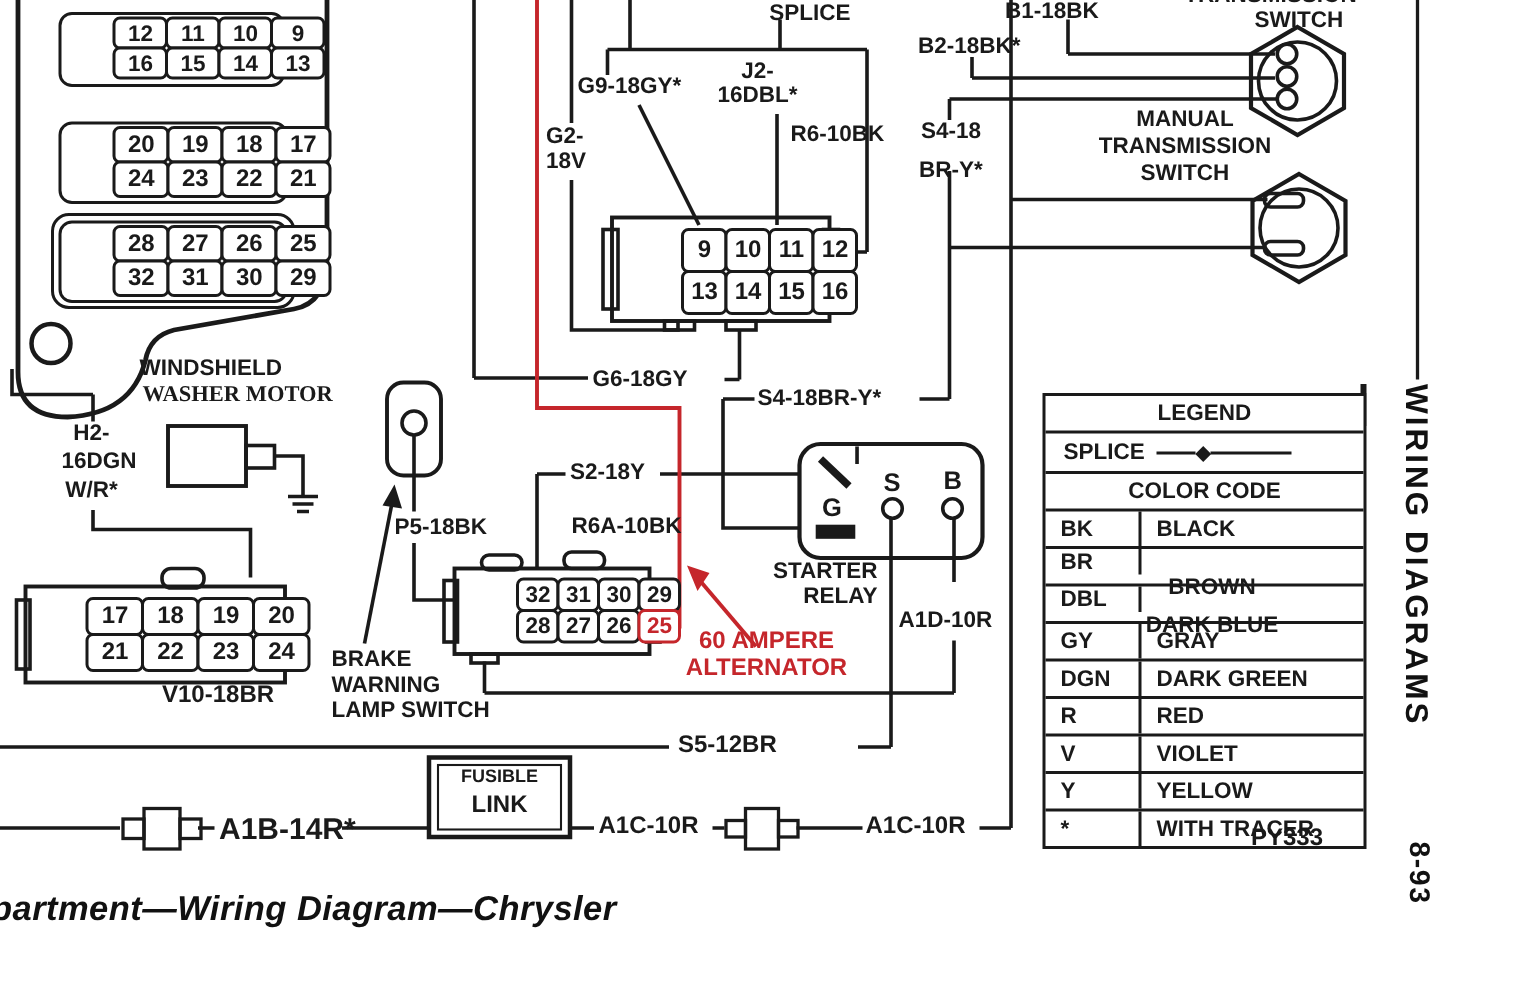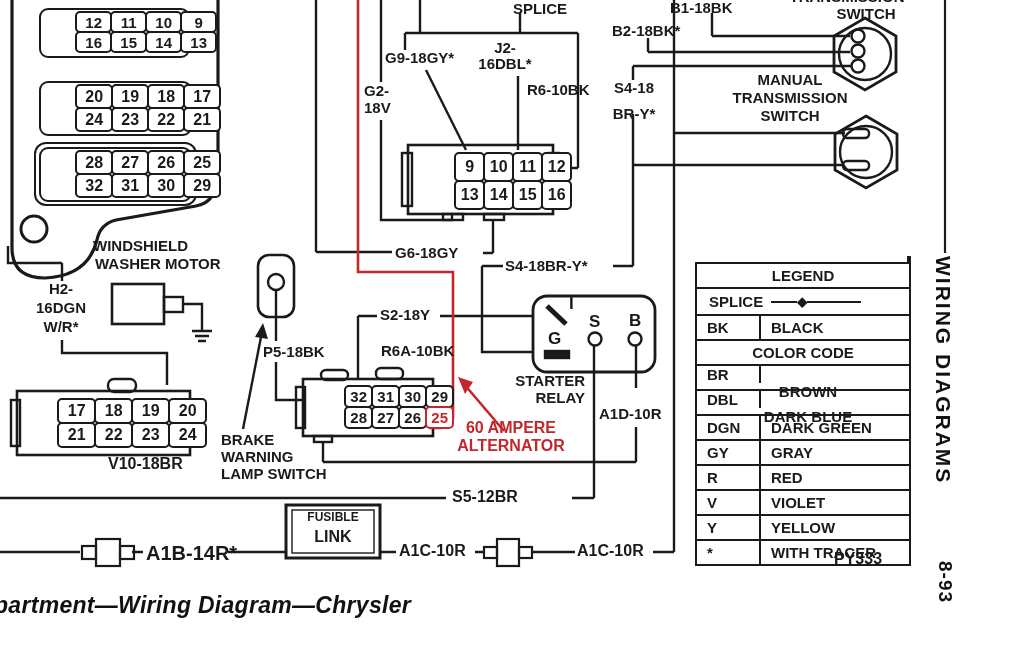--- a/index.html
+++ b/index.html
@@ -229,36 +229,36 @@
   <span class="lbl" style="left:670px;top:0px;">B1-18BK</span>
   <span class="lbl" style="left:612px;top:23px;">B2-18BK*</span>
   <span class="lbl c" style="left:608px;top:80px;width:52px;">S4-18</span>
   <span class="lbl c" style="left:608px;top:106px;width:52px;">BR-Y*</span>
   <span class="lbl" style="left:395px;top:245px;">G6-18GY</span>
   <span class="lbl" style="left:505px;top:258px;">S4-18BR-Y*</span>
   <span class="lbl" style="left:380px;top:307px;">S2-18Y</span>
   <span class="lbl" style="left:263px;top:344px;">P5-18BK</span>
   <span class="lbl" style="left:381px;top:343px;">R6A-10BK</span>
   <span class="lbl c" style="left:33px;top:281px;width:56px;">H2-</span>
-  <span class="lbl c" style="left:31px;top:300px;width:60px;">16DGN</span>
+  <span class="lbl c" style="left:31px;top:300px;width:60px;text-align:right;">16DGN</span>
   <span class="lbl c" style="left:33px;top:319px;width:56px;">W/R*</span>
   <span class="lbl" style="left:599px;top:406px;">A1D-10R</span>
   <span class="lbl" style="left:452px;top:489px;font-size:16px;">S5-12BR</span>
   <span class="lbl" style="left:146px;top:543px;font-size:20px;">A1B-14R*</span>
   <span class="lbl" style="left:399px;top:543px;font-size:16px;">A1C-10R</span>
   <span class="lbl" style="left:577px;top:543px;font-size:16px;">A1C-10R</span>
   <span class="lbl" style="left:108px;top:456px;font-size:16px;">V10-18BR</span>
 
   <span class="lbl c" style="left:762px;top:-11px;width:170px;">TRANSMISSION</span>
   <span class="lbl c" style="left:811px;top:6px;width:110px;">SWITCH</span>
   <span class="lbl c" style="left:745px;top:72px;width:90px;">MANUAL</span>
   <span class="lbl c" style="left:700px;top:90px;width:180px;">TRANSMISSION</span>
   <span class="lbl c" style="left:745px;top:108px;width:90px;">SWITCH</span>
   <span class="lbl" style="left:93px;top:238px;">WINDSHIELD</span>
-  <span class="lbl" style="left:95px;top:256px;">WASHER MOTOR</span>
+  <span class="lbl" style="left:95px;top:256px;font-family:Liberation Serif, serif;">WASHER MOTOR</span>
   <span class="lbl r" style="left:500px;top:373px;width:85px;">STARTER</span>
   <span class="lbl r" style="left:500px;top:390px;width:85px;">RELAY</span>
   <span class="lbl" style="left:569px;top:295px;font-size:17px;">I</span>
   <span class="lbl" style="left:548px;top:330px;font-size:17px;">G</span>
   <span class="lbl" style="left:589px;top:313px;font-size:17px;">S</span>
   <span class="lbl" style="left:629px;top:312px;font-size:17px;">B</span>
   <span class="lbl" style="left:221px;top:432px;">BRAKE</span>
   <span class="lbl" style="left:221px;top:449px;">WARNING</span>
   <span class="lbl" style="left:221px;top:466px;">LAMP SWITCH</span>
   <span class="lbl c" style="left:295px;top:511px;width:76px;font-size:12px;">FUSIBLE</span>
@@ -269,42 +269,42 @@
   <div id="legend">
     <div class="lrow head">
         <span>LEGEND</span>
       </div>
     <div class="lrow splicerow">
       <span>SPLICE</span>
       <span class="ln" style="width:26px;margin-left:8px;"></span>
       <span style="font-size:13px;line-height:1;">◆</span>
       <span class="ln" style="width:54px;"></span>
     </div>
+    <div class="lrow head code">
+        <span>COLOR CODE</span>
+      </div>
     <div class="lrow" style="height:23px;">
         <span class="abbr">BK</span>
         <span class="full">BLACK</span>
-      </div>
-    <div class="lrow head code">
-        <span>COLOR CODE</span>
       </div>
     <div class="lrow" style="height:23px;flex-direction:column;">
         <span class="abbr">BR</span>
         <span class="full">BROWN</span>
       </div>
     <div class="lrow" style="height:23px;flex-direction:column;">
         <span class="abbr">DBL</span>
         <span class="full">DARK BLUE</span>
       </div>
     <div class="lrow" style="height:23px;">
+        <span class="abbr">GY</span>
+        <span class="full">GRAY</span>
+      </div>
+    <div class="lrow" style="height:23px;">
         <span class="abbr">DGN</span>
         <span class="full">DARK GREEN</span>
-      </div>
-    <div class="lrow" style="height:23px;">
-        <span class="abbr">GY</span>
-        <span class="full">GRAY</span>
       </div>
     <div class="lrow" style="height:23px;">
         <span class="abbr">R</span>
         <span class="full">RED</span>
       </div>
     <div class="lrow" style="height:23px;">
         <span class="abbr">V</span>
         <span class="full">VIOLET</span>
       </div>
     <div class="lrow" style="height:23px;">

